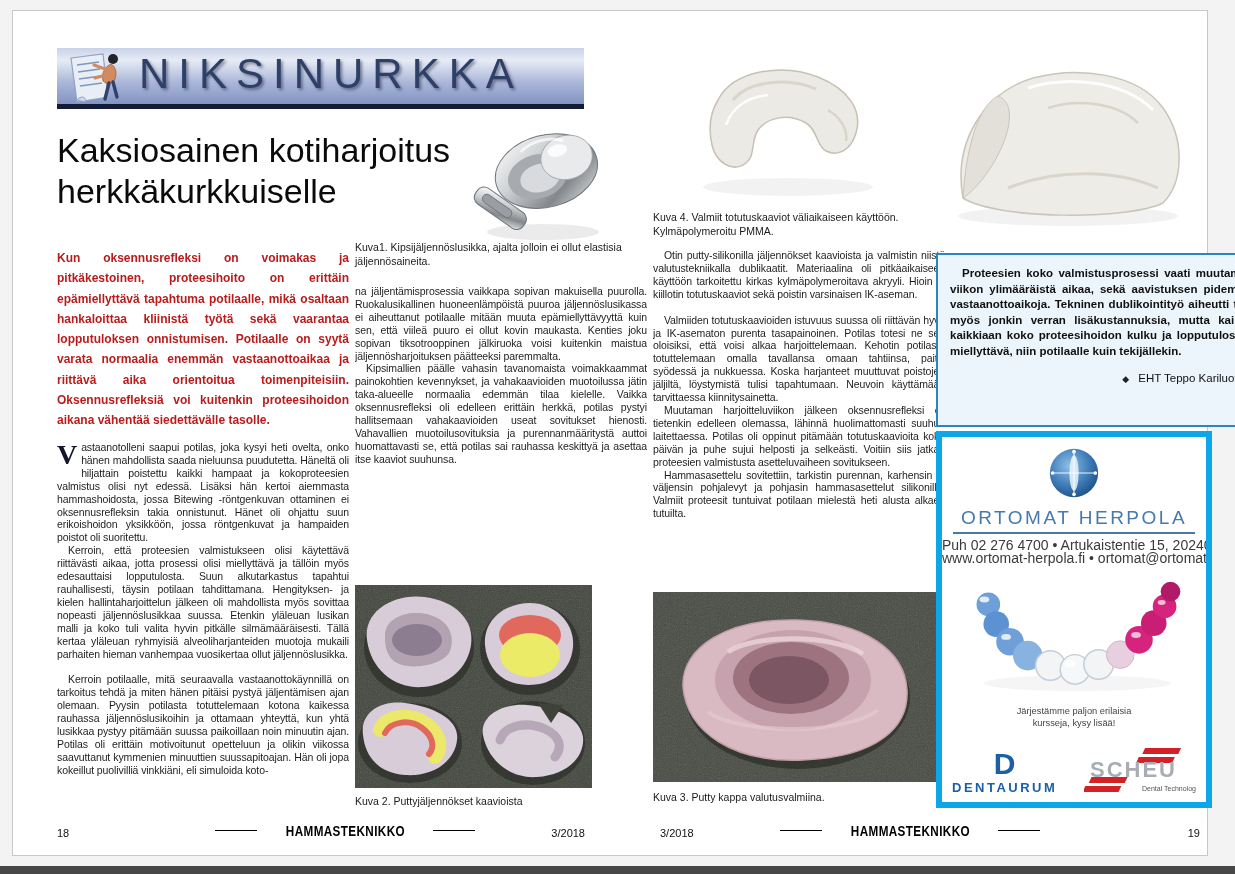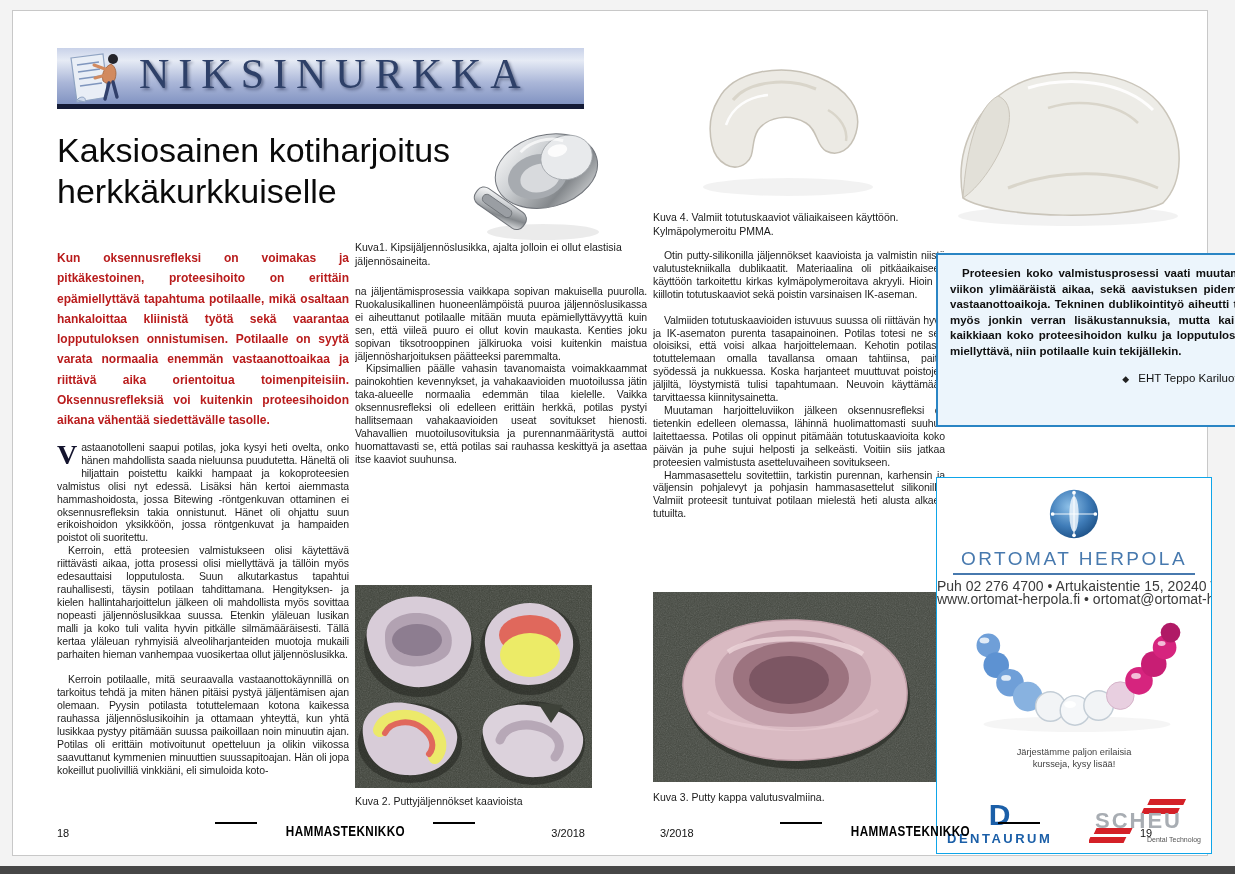--- a/index.html
+++ b/index.html
@@ -14,21 +14,21 @@
     background:#ffffff;border:1px solid #c8c8c8;box-sizing:border-box;
   }
   
   .banner{
     left:57px;top:48px;width:527px;height:61px;
     background:linear-gradient(180deg,#c9d2e9 0%,#e6ebf5 22%,#aab6d8 62%,#8294c2 100%);
     border-bottom:5px solid #141b36;box-sizing:border-box;
   }
   .banner-title{
     position:absolute;left:82px;top:2px;
-    font-family:Liberation Serif, serif;font-size:42px;letter-spacing:9px;
+    font-family:Liberation Sans, sans-serif;font-size:42px;letter-spacing:9px;
     color:#2e4068;text-shadow:2px 2px 3px rgba(15,25,55,.45);
     white-space:nowrap;
   }
   
   .art-title{
     left:57px;top:130px;width:450px;
     font-family:Liberation Sans, sans-serif;font-size:34px;line-height:41px;color:#0a0a0a;
   }
   .lead{
     left:57px;top:248px;width:292px;height:186px;overflow:hidden;
@@ -61,21 +61,21 @@
     font-weight:bold;font-size:11.5px;line-height:15.6px;text-align:justify;
     color:#101010;text-indent:12px;margin:0;
   }
   .infobox-author{
     margin-top:12px;text-align:right;padding-right:10px;font-size:11.5px;color:#111;
   }
   .infobox-author .bullet{font-size:9px;margin-right:6px;color:#222;}
   
   .adbox{
     left:936px;top:431px;width:276px;height:377px;box-sizing:border-box;
-    background:#fff;border:1px solid #0ea5e9;text-align:center;overflow:hidden;margin-top:46px;
+    background:#fff;border:6px solid #0ea5e9;text-align:center;overflow:hidden;
   }
   .ad-company{
     margin-top:4px;font-size:19px;letter-spacing:2.5px;color:#4779ae;white-space:nowrap;
   }
   .ad-rule{width:242px;height:2px;background:#4779ae;margin:3px auto 5px auto;}
   .ad-contact{font-size:14px;line-height:13px;color:#3a3a3a;white-space:nowrap;}
   .ad-fb{margin-top:5px;font-size:9.5px;color:#3a3a3a;}
   .fb-icon{
     display:inline-block;width:15px;height:15px;border-radius:3px;background:#3b5998;
     color:#fff;font-family:"Liberation Serif",serif;font-weight:bold;font-size:12px;
@@ -86,21 +86,21 @@
   .ad-logos{
     position:absolute;left:10px;right:10px;bottom:8px;height:52px;
     display:flex;justify-content:space-between;align-items:flex-end;
   }
   .dentaurum{color:#1b5fa8;text-align:center;line-height:1;}
   .dentaurum .big-d{font-size:30px;font-weight:bold;}
   .dentaurum .word{font-size:13px;font-weight:bold;letter-spacing:2.5px;margin-top:2px;}
   
   .pgnum{font-size:11px;color:#111;}
   .issue{font-size:11px;color:#111;}
-  .footer-center{display:flex;align-items:flex-start;justify-content:center;gap:12px;}
+  .footer-center{display:flex;align-items:center;justify-content:center;gap:12px;}
   .footer-center .rule{width:42px;height:1.5px;background:#000;}
   .mag-name{
     display:inline-block;font-weight:bold;font-size:15px;color:#000;
     transform:scaleX(.78);letter-spacing:0.5px;white-space:nowrap;
   }
   .bottom-bar{left:0;top:866px;width:1235px;height:8px;background:#474747;}
 </style>
 </head>
 <body>
 
@@ -329,15 +329,15 @@
     </svg>
   </div>
 </div>
 
 <div class="abs issue" style="left:660px;top:827px;">3/2018</div>
 <div class="abs footer-center" style="left:770px;top:822px;width:280px;">
   <span class="rule"></span>
   <span class="mag-name">HAMMASTEKNIKKO</span>
   <span class="rule"></span>
 </div>
-<div class="abs pgnum" style="left:1140px;top:827px;width:60px;text-align:left;">19</div>
+<div class="abs pgnum" style="left:1140px;top:827px;width:60px;text-align:right;">19</div>
 
 <div class="abs bottom-bar"></div>
 
 </body></html>

